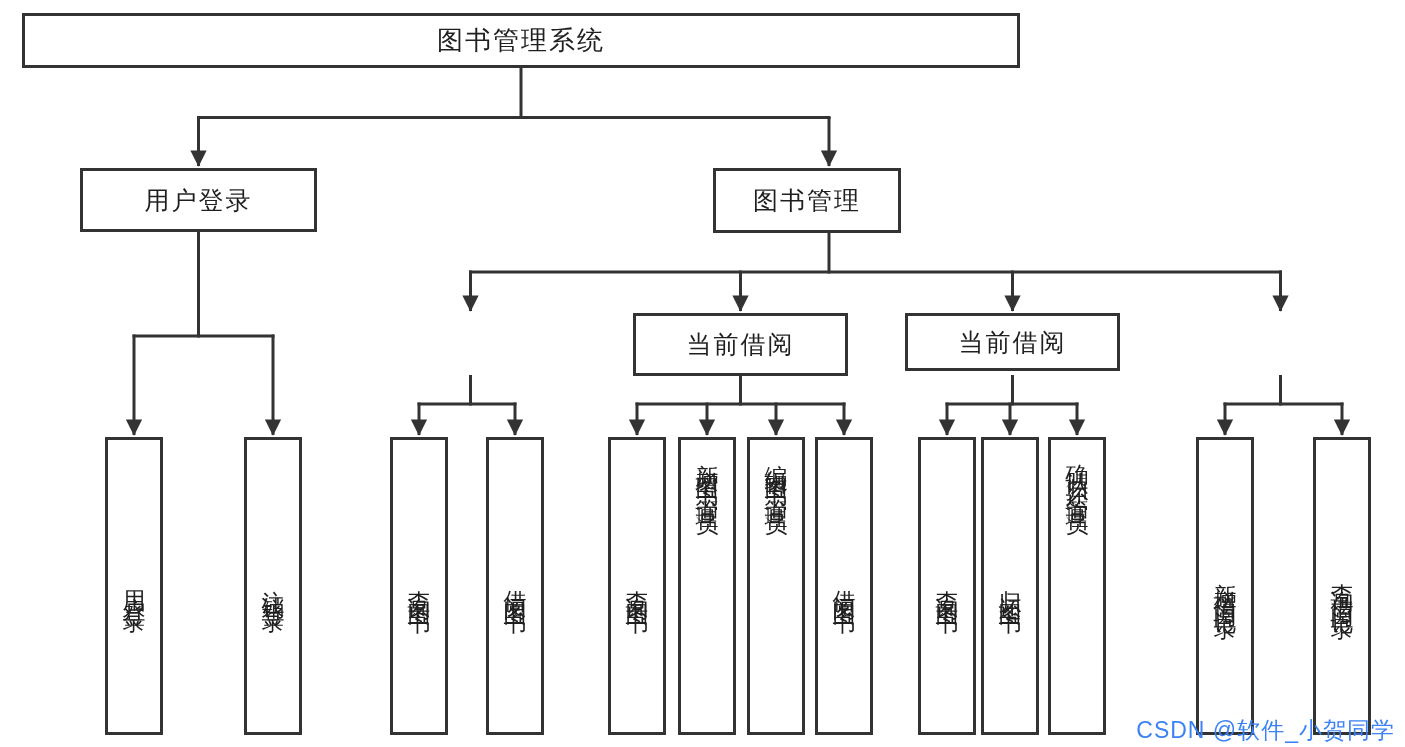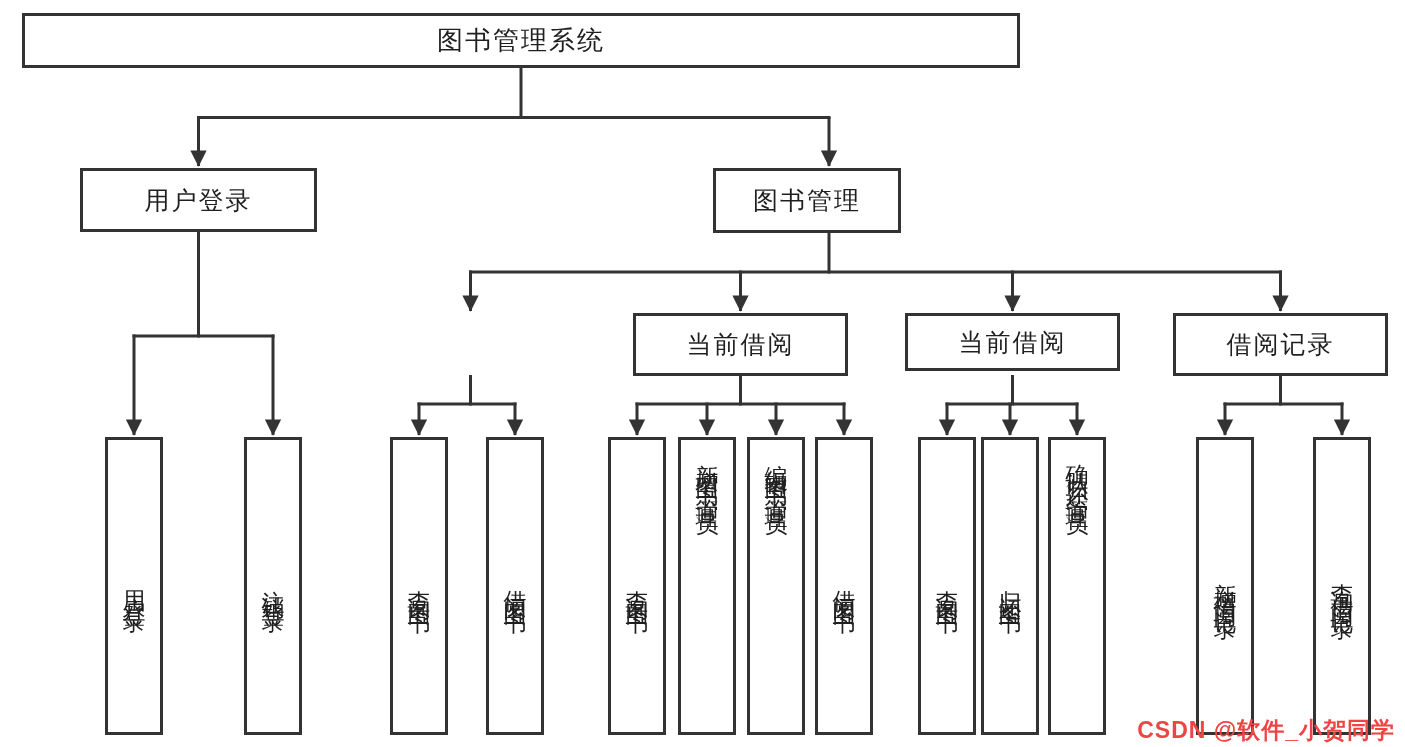--- a/index.html
+++ b/index.html
@@ -20,21 +20,21 @@
     width:58px;top:437px;height:298px;
   }
   .vnode span{
     writing-mode:vertical-rl;text-orientation:mixed;
     font-size:23px;letter-spacing:7px;line-height:1;white-space:nowrap;
   }
   .vnode.top{align-items:flex-start;}
   .vnode.top span{padding-top:6px;}
   .watermark{
     position:absolute;right:10px;bottom:1px;z-index:5;
-    font-size:23px;letter-spacing:1px;color:#ef4444;font-weight:bold;
+    font-size:23px;letter-spacing:1px;color:#3b82f6;
   }
 </style>
 </head>
 <body>
 
 <div class="canvas">
 
   <svg class="connectors" width="1405" height="747" viewBox="0 0 1405 747">
     <defs>
       <marker id="ah" viewBox="0 0 10 10" refX="9.5" refY="5" markerWidth="7.4" markerHeight="5.4" orient="auto">
@@ -95,23 +95,20 @@
   <div class="node" style="left:713px;top:168px;width:188px;height:65px">
     <span>图书管理</span>
   </div>
 
   <div class="node" style="left:633px;top:313px;width:215px;height:63px">
     <span>当前借阅</span>
   </div>
   <div class="node" style="left:905px;top:313px;width:215px;height:58px">
     <span>当前借阅</span>
   </div>
-  <div class="node" style="left:1173px;top:313px;width:215px;height:63px">
-    <span>借阅记录</span>
-  </div>
 
   <div class="vnode" style="left:105px">
     <span>用户登录</span>
   </div>
   <div class="vnode" style="left:244px">
     <span>注销登录</span>
   </div>
 
   <div class="vnode" style="left:390px">
     <span>查询图书</span>

